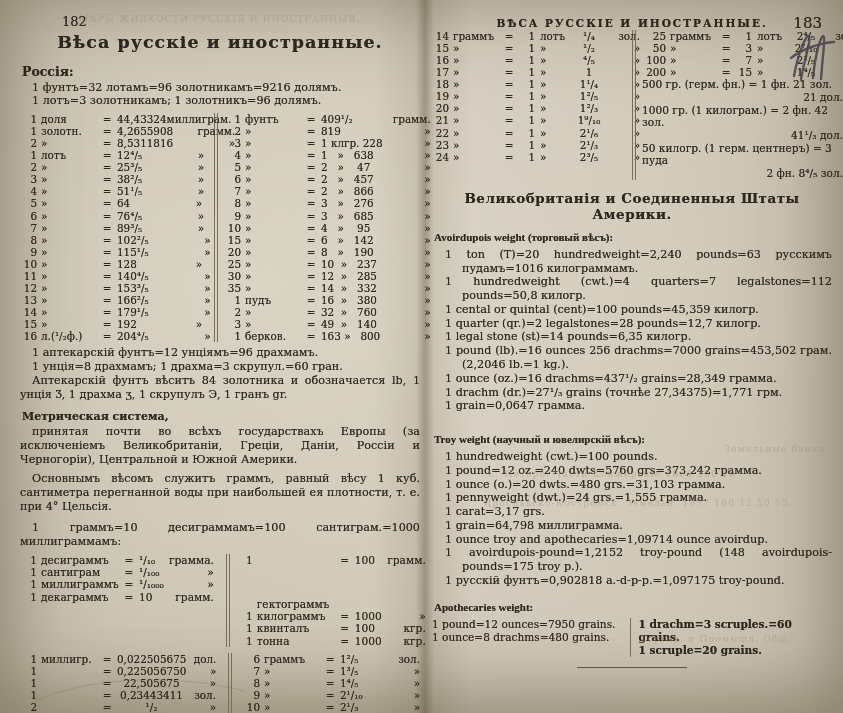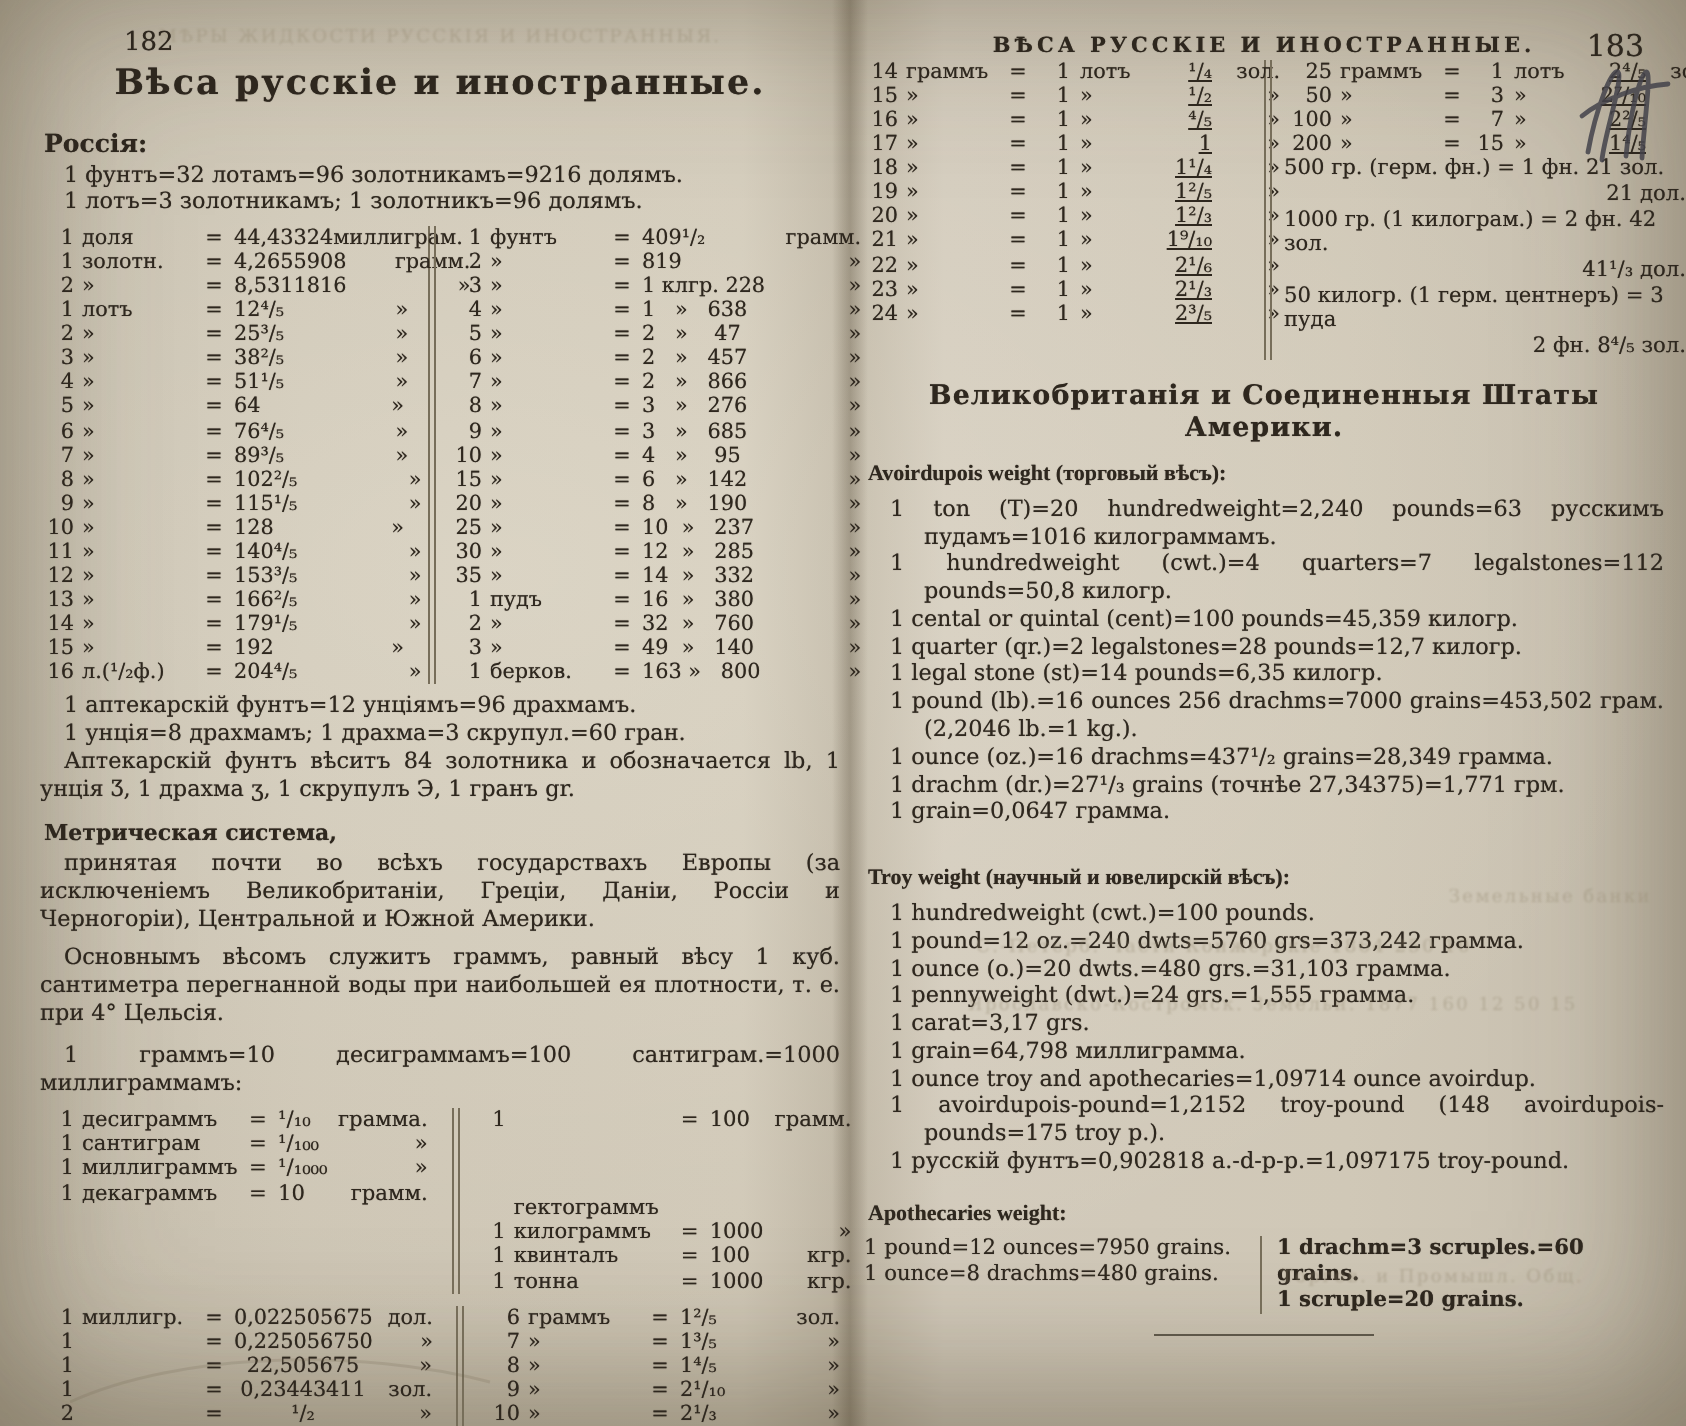--- a/index.html
+++ b/index.html
@@ -34,21 +34,21 @@
   .c{display:block;}
   .c-num{width:17px;text-align:right;flex:none;}
   .c-word{width:56px;padding-left:4px;flex:none;}
   .c-eq{width:20px;text-align:center;flex:none;}
   .c-val{flex:1;white-space:pre;}
   .c-unit{width:62px;text-align:right;flex:none;}
   
   .grow .c-word{width:46px;}
   .c-one{width:16px;text-align:right;flex:none;}
   .c-mid{width:32px;padding-left:5px;flex:none;}
-  .c-frac{width:34px;text-align:right;flex:none;text-decoration:underline;}
+  .c-frac{width:34px;text-align:center;flex:none;}
   .grow .c-unit{width:34px;}
   .xline{display:flex;font-size:10.6px;line-height:1.2;}
   .xl{flex:1;}
   .xr{text-align:right;padding-right:14px;}
   
   .item{font-size:11.2px;line-height:1.23;margin:0;padding-left:30px;text-indent:-17px;text-align:justify;}
   .gb-head{font-weight:bold;font-size:13.5px;text-align:center;letter-spacing:.5px;margin:10px 0 6px;}
   .w-head{font-weight:bold;font-size:11px;margin:9px 0 5px 2px;font-family:Liberation Serif, serif;}
   .apoth-cols{display:flex;margin-top:2px;}
   .apoth-cols .col{flex:1;}

